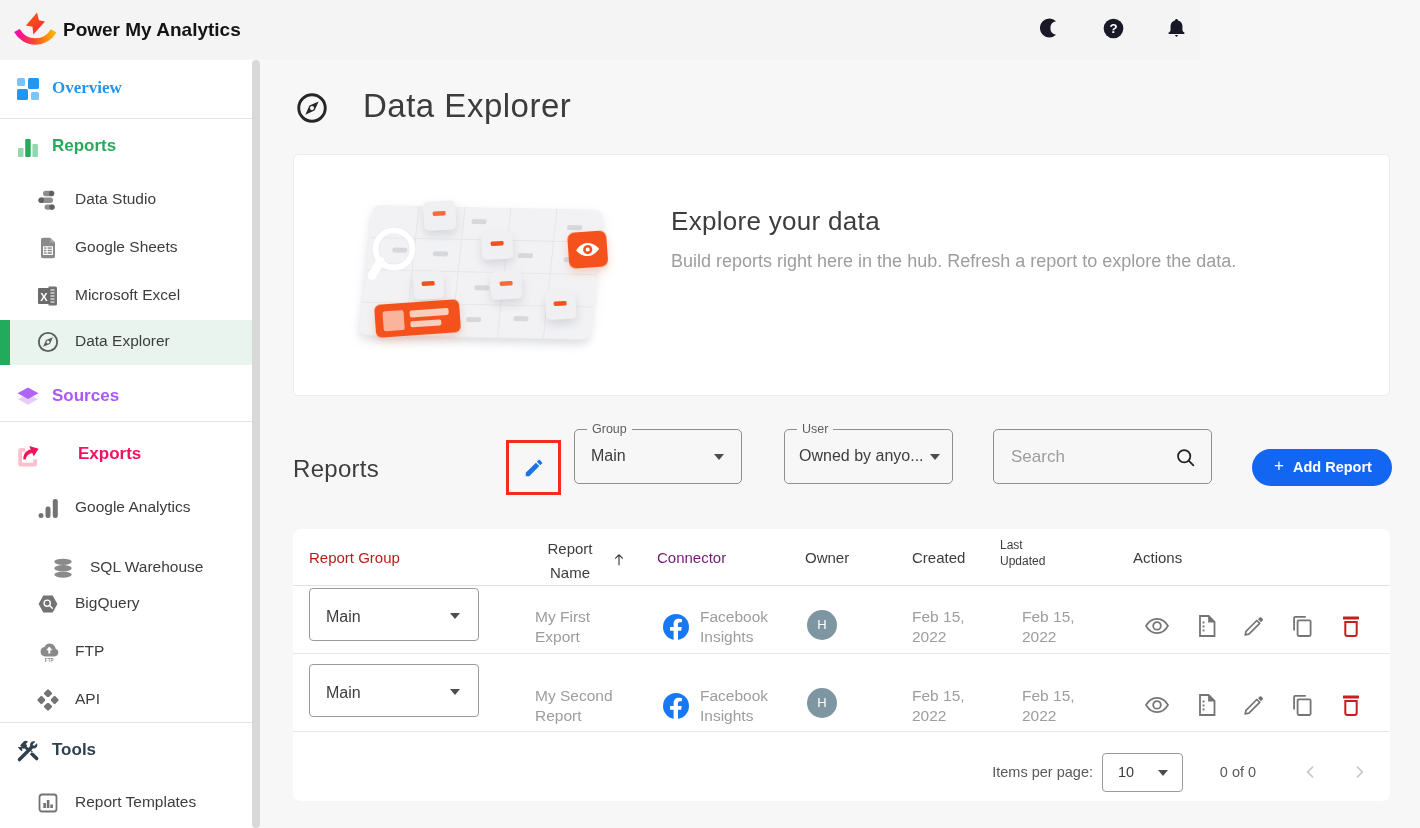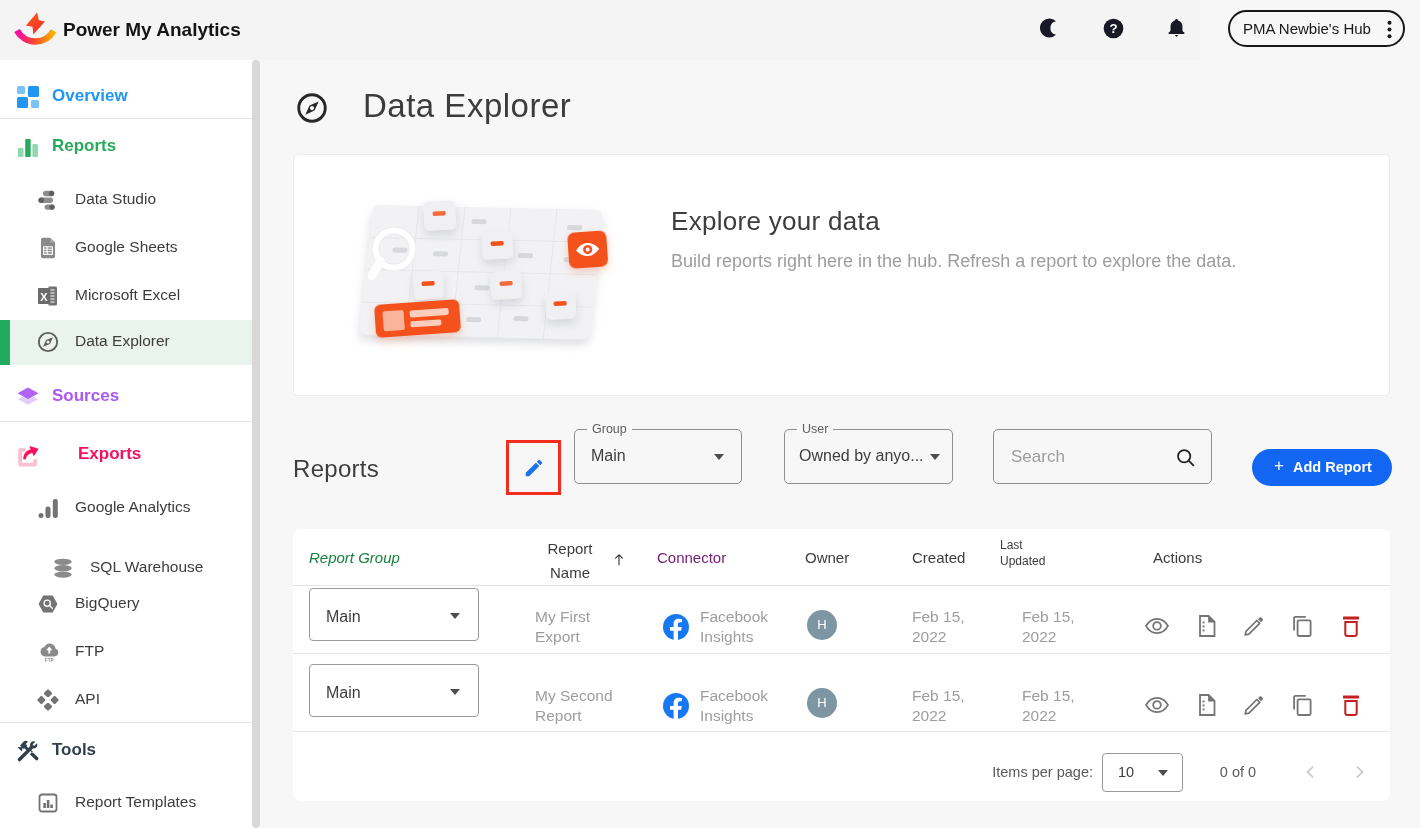--- a/index.html
+++ b/index.html
@@ -84,34 +84,26 @@
     <path d="M17 3.4 A10 10 0 1 0 17 17.6 A7.2 7.2 0 0 1 17 3.4 Z" fill="#181826"></path>
   </svg>
   <svg class="abs" style="left:1103px; top:18px;" width="21" height="21" viewBox="0 0 22 22">
     <circle cx="11" cy="11" r="10.3" fill="#181826"></circle>
     <text x="11" y="15.8" font-size="14" font-weight="bold" fill="#ffffff" text-anchor="middle" font-family="Liberation Sans">?</text>
   </svg>
   <svg class="abs" style="left:1167px; top:18px;" width="19" height="21" viewBox="0 0 24 26">
     <path d="M12 1 C13 1 13.8 1.8 13.9 2.8 C17.3 3.7 19.5 6.5 19.5 9.8 L19.5 15.2 C19.5 15.2 20.2 17.2 21.8 18.2 C22.5 18.7 22.2 19.8 21.3 19.8 L2.7 19.8 C1.8 19.8 1.5 18.7 2.2 18.2 C3.8 17.2 4.5 15.2 4.5 15.2 L4.5 9.8 C4.5 6.5 6.7 3.7 10.1 2.8 C10.2 1.8 11 1 12 1 Z" fill="#181826"></path>
     <path d="M9.8 21.3 L14.2 21.3 L12 23.6 Z" fill="#181826"></path>
   </svg>
-  <div class="pill">
-    <span>PMA Newbie's Hub</span>
-    <svg class="abs" style="right:11px; top:8px;" width="5" height="19" viewBox="0 0 5 19">
-      <circle cx="2.5" cy="2.7" r="2" fill="#181818"></circle>
-        <circle cx="2.5" cy="9.5" r="2" fill="#181818"></circle>
-        <circle cx="2.5" cy="16.3" r="2" fill="#181818"></circle>
-    </svg>
-  </div>
 </div>
 
 <div id="sidebar">
   <div id="sb-scroll"></div>
 
-  <div class="sbrow" style="top:13px;">
+  <div class="sbrow" style="top:5px;font-family:Liberation Serif, serif;">
     <svg class="ic" viewBox="0 0 24 24">
       <rect x="1" y="1" width="8" height="8" rx="1.5" fill="#7cc3f7"></rect>
       <rect x="12" y="1" width="11" height="11" rx="1.5" fill="#2196f3"></rect>
       <rect x="1" y="12" width="11" height="11" rx="1.5" fill="#2196f3"></rect>
       <rect x="15" y="15" width="8" height="8" rx="1.5" fill="#7cc3f7"></rect>
     </svg>
     <div class="t1" style="color:#2196f3;">Overview</div>
   </div>
   <div class="sbdiv" style="top:58px;"></div>
 
@@ -349,30 +341,30 @@
       <path d="M15.6 15.6 L21 21" stroke="#222" stroke-width="2" stroke-linecap="round"></path>
     </svg>
   </div>
   <div class="abs" style="left:992px; top:389px; width:140px; height:37px; background:#1266f1; border-radius:19px;">
     <span class="abs" style="left:22px; top:7px; font-size:17px; color:#fff; font-weight:400;">+</span>
     <span class="abs" style="left:41px; top:10px; font-size:14.5px; color:#ffffff; font-weight:700;">Add Report</span>
   </div>
 
   <div class="card" style="left:33px; top:469px; width:1097px; height:272px; border:none; border-radius:8px;">
 
-    <div class="abs" style="left:16px; top:20px; font-size:15px; color:#15803d;font-style:italic;">Report Group</div>
+    <div class="abs" style="left:16px; top:20px; font-size:15px; color:#b91c1c;">Report Group</div>
     <div class="abs" style="left:237px; top:8px; width:80px; text-align:center; font-size:15px; color:#3c3c3c; line-height:24px;">Report<br>Name</div>
     <svg class="abs" style="left:319px; top:24px;" width="14" height="14" viewBox="0 0 24 24">
       <path d="M12 3 L12 21 M12 3 L5.5 9.5 M12 3 L18.5 9.5" fill="none" stroke="#3c3c3c" stroke-width="2"></path>
     </svg>
     <div class="abs" style="left:364px; top:20px; font-size:15px; color:#701a75;">Connector</div>
     <div class="abs" style="left:512px; top:20px; font-size:15px; color:#3c3c3c;">Owner</div>
     <div class="abs" style="left:619px; top:20px; font-size:15px; color:#3c3c3c;">Created</div>
     <div class="abs" style="left:707px; top:8px; width:105px; text-align:left; font-size:12px; color:#3c3c3c; line-height:16px;">Last<br>Updated</div>
-    <div class="abs" style="left:840px; top:20px; font-size:15px; color:#3c3c3c;margin-left:20px;">Actions</div>
+    <div class="abs" style="left:840px; top:20px; font-size:15px; color:#3c3c3c;">Actions</div>
     <div class="abs" style="left:0; top:56px; width:1097px; height:1px; background:#e2e2e2;"></div>
     <div class="selbox" style="left:16px; top:59px; width:170px; height:53px; border-color:#9a9a9a; border-radius:4px;">
       <div class="abs" style="left:16px; top:19px; font-size:16px; color:#3d3d3d;">Main</div>
       <div class="tri abs" style="right:18px; top:24px;"></div>
     </div>
     <div class="abs gtext" style="left:242px; top:78px; font-size:15.5px; line-height:20px;">My First<br>Export</div>
     <svg class="abs" style="left:370px; top:85px;" width="26" height="26" viewBox="0 0 26 26">
       <circle cx="13" cy="13" r="13" fill="#1877f2"></circle>
       <path d="M18.1 16.8 L18.8 12.9 L14.9 12.9 L14.9 10.4 C14.9 9.3 15.4 8.3 17.1 8.3 L18.9 8.3 L18.9 5 C18.9 5 17.3 4.7 15.8 4.7 C12.6 4.7 10.6 6.6 10.6 10 L10.6 12.9 L7 12.9 L7 16.8 L10.6 16.8 L10.6 25.8 C11.4 25.9 12.2 26 13 26 C13.8 26 14.6 25.9 15 25.8 L15 16.8 Z" fill="#ffffff"></path>
     </svg>

